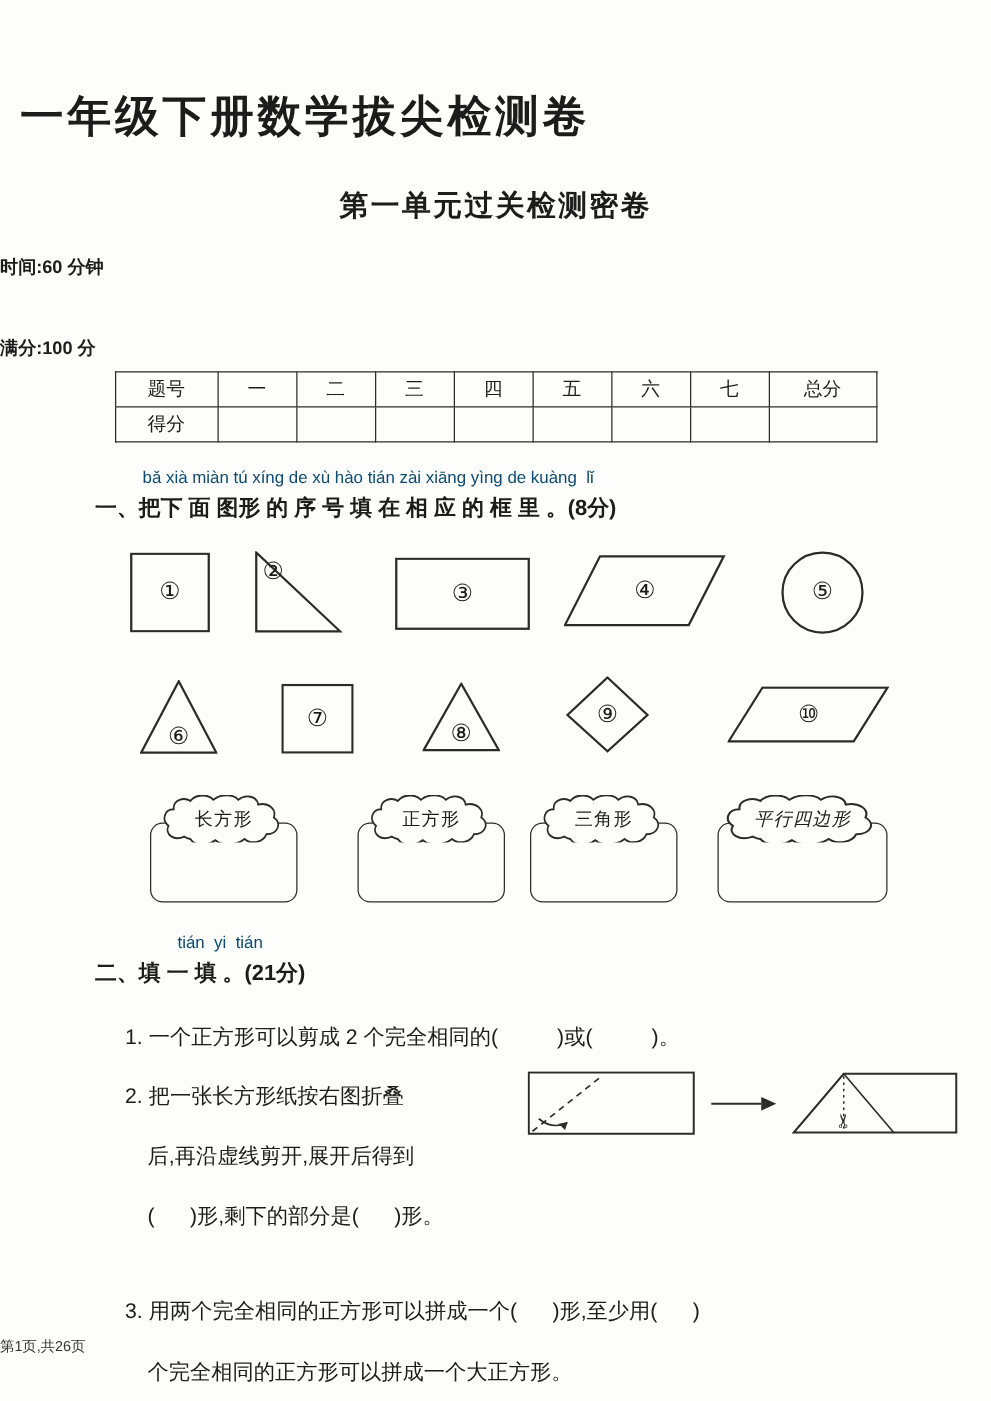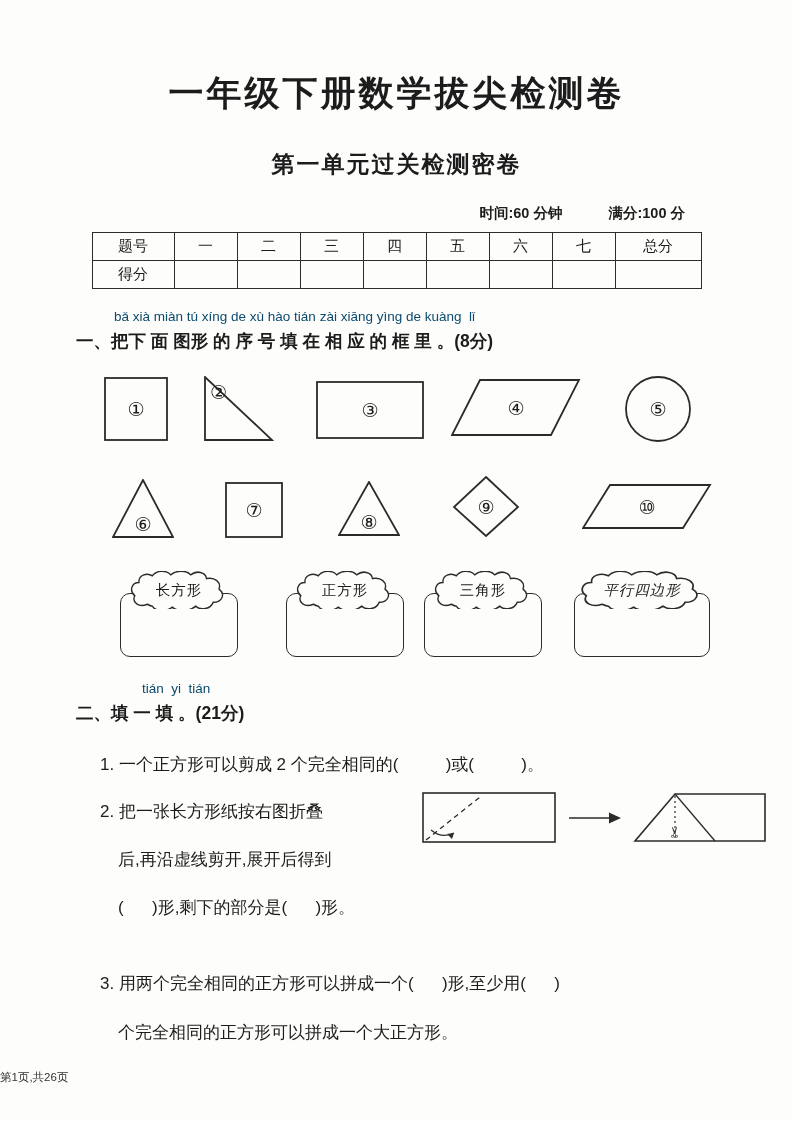--- a/index.html
+++ b/index.html
@@ -2,23 +2,23 @@
 <html><head>
 <meta charset="utf-8">
 <style>
   * { margin:0; padding:0; box-sizing:border-box; }
   html,body { background:#e9e9e9; }
   .page {
     width:793px; height:1121px; margin:0 auto; position:relative; overflow:hidden;
     background:#fdfdfb; color:#1c1c1c;
     font-family:"Liberation Sans","DejaVu Sans",sans-serif;
   }
-  .title { text-align:center; padding-top:70px; font-size:35px; font-weight:bold; letter-spacing:3px; }
+  .title { padding-top:70px; font-size:35px; font-weight:bold; letter-spacing:3px;padding-left:16px; }
   .subtitle { text-align:center; margin-top:32px; font-size:23px; font-weight:bold; letter-spacing:2px; }
-  .meta { display:flex; justify-content:flex-end; gap:46px; margin:24px 108px 0 0; font-size:14.5px; font-weight:bold; white-space:pre; }
+  .meta { display:flex; justify-content:flex-end; gap:46px; margin:24px 108px 0 0; font-size:14.5px; font-weight:bold; white-space:pre;flex-direction:column; }
   table.score { border-collapse:collapse; margin:9px auto 13px; }
   table.score td { border:1.6px solid #2c2c2c; height:28px; text-align:center; font-size:15px; vertical-align:middle; }
   td.c-label { width:82px; } td.c-num { width:63px; } td.c-total { width:86px; }
 
   .s1 { margin:20px 0 0 76px; }
   .pinyin { font-size:13.5px; color:#0c4a6e; margin-left:38px; white-space:pre; }
   .heading { font-size:17.5px; font-weight:bold; margin-top:5px; white-space:pre; }
 
   .shapes-area { position:relative; height:196px; margin-left:76px; margin-top:10px; }
   .shape { position:absolute; }

